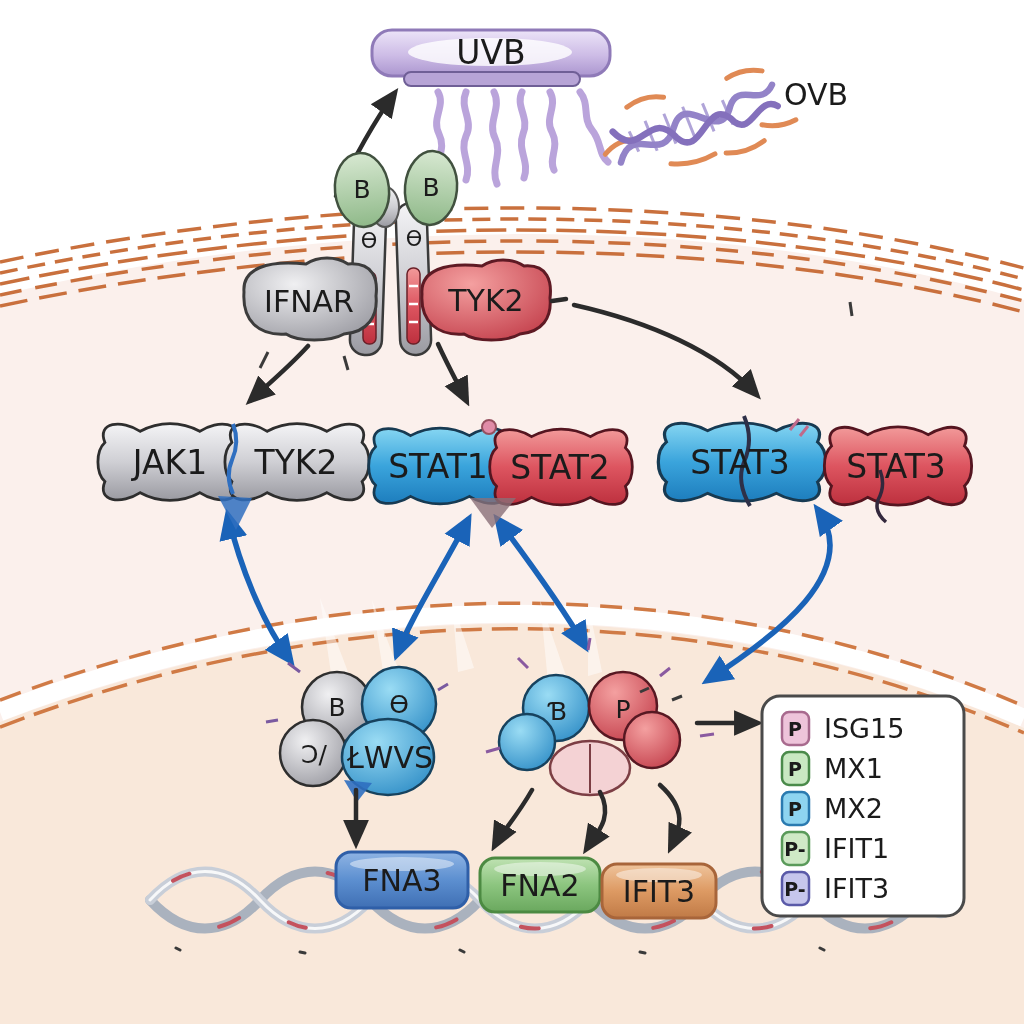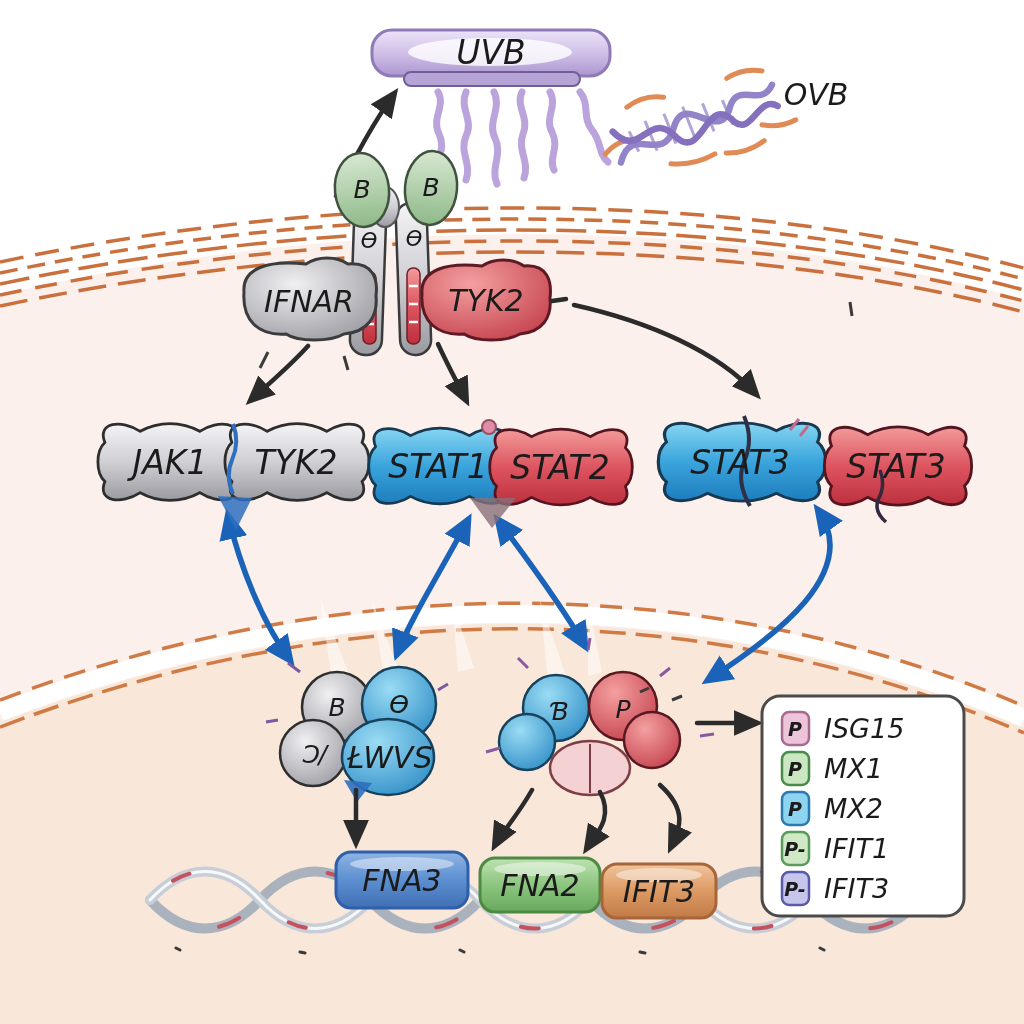--- a/index.html
+++ b/index.html
@@ -1,16 +1,16 @@
 <!DOCTYPE html>
 <html><head>
 <meta charset="utf-8">
 <style>
   html,body{margin:0;padding:0;background:#ffffff;}
-  .stage{position:relative;width:1024px;height:1024px;background:#ffffff;overflow:hidden;font-style:italic;}
+  .stage{position:relative;width:1024px;height:1024px;background:#ffffff;overflow:hidden;}
   svg{position:absolute;left:0;top:0;}
   text{font-family:"DejaVu Sans","Liberation Sans",sans-serif;fill:#1b1b1b;}
   .lbl{font-size:33px;}
   .lbl-sm{font-size:30px;}
   .glyph{font-size:25px;}
   .glyph-sm{font-size:21px;}
   .boxlbl{font-size:27px;}
   .iconlbl{font-size:19px;font-weight:bold;}
   .pill-lbl{font-size:30px;}
 </style>

